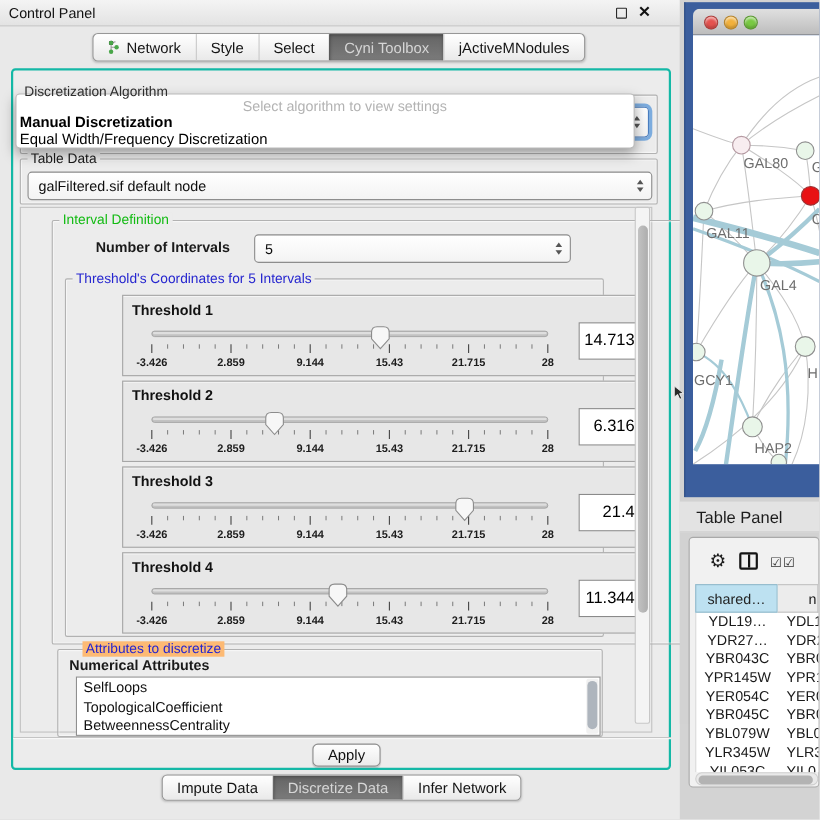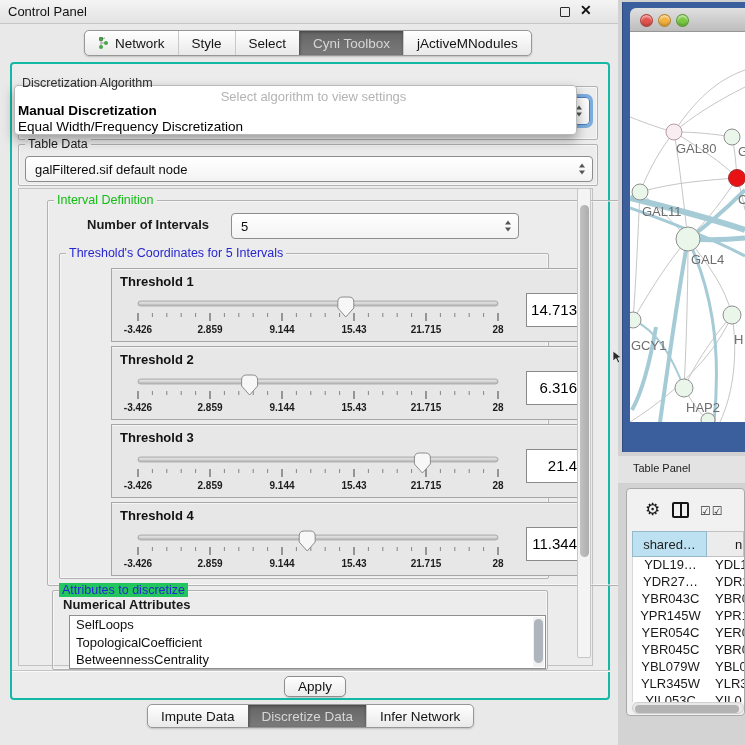--- a/index.html
+++ b/index.html
@@ -69,21 +69,21 @@
 
   
   #right-region { position:absolute; left:618px; top:0; width:127px; height:658px; background:#d2d2d2; }
   #net-window { position:absolute; left:4px; top:2px; width:123px; height:450px; background:#3b5e9d; box-shadow:inset 1px 0 0 #2e4c82; }
   #net-titlebar { position:absolute; left:8px; top:6px; width:115px; height:24px;
                   background:linear-gradient(#e0e0e0,#bdbdbd); border-top-left-radius:6px; border-bottom:1px solid #979797; }
   .light { position:absolute; top:6px; width:13px; height:13px; border-radius:50%; box-shadow:inset 0 2px 2px rgba(255,255,255,.55), inset 0 -2px 2px rgba(0,0,0,.18); }
   #net-canvas { position:absolute; left:8px; top:30px; width:115px; height:390px; background:#ffffff; overflow:hidden; }
 
   #table-panel-bar { position:absolute; left:0; top:456px; width:127px; height:28px; background:#e3e3e3; border-bottom:1px solid #cfcfcf; }
-  #table-panel-bar .t { position:absolute; left:15px; top:6px; font-size:11px; color:#1c1c1c; }
+  #table-panel-bar .t { position:absolute; left:15px; top:6px; font-size:15px; color:#1c1c1c; }
   #table-card { position:absolute; left:8px; top:488px; width:119px; height:228px; background:#f1f1f1;
                 border:1px solid #a9a9a9; border-radius:4px; }
   .gear { position:absolute; left:18px; top:10px; font-size:17px; color:#1b1b1b; }
   .spliticon { position:absolute; left:45px; top:13px; width:17px; height:16px; border:2px solid #141414; border-radius:2px; }
   .spliticon::after { content:""; position:absolute; left:5.5px; top:0; width:2px; height:12px; background:#141414; }
   .checks { position:absolute; left:73px; top:15px; font-size:12px; color:#333; letter-spacing:1px; }
   #tbl { position:absolute; left:5px; top:42px; width:112px; }
   .hdr { display:flex; height:26px; }
   .hcell { font-size:13px; display:flex; align-items:center; justify-content:center; overflow:hidden; white-space:nowrap; }
   .hc1 { width:75px; background:#bde1f1; border:1px solid #93b9ca; color:#222; }
@@ -334,21 +334,21 @@
                   <text x="374" y="38" font-size="10" font-weight="bold" fill="#1c1c1c" text-anchor="middle" font-family="Liberation Sans, sans-serif">28</text>
                   <path d="M175.1974797938013,7 q0,-5 5,-5 h6 q5,0 5,5 v6 l-8,9 l-8,-9 z" fill="#f7f7f7" stroke="#8c8c8c" stroke-width="1"></path>
                 </svg></span>
               <span class="th-value">11.344</span>
             </div>
           </div>
       </div>
     </div>
 
     <div class="group" style="left:40px; top:526px; width:496px; height:80px;">
-      <span class="gtitle blue" style="background:#22c55e;">Attributes to discretize</span>
+      <span class="gtitle blue" style="background:#fdba74;margin-left:16px;">Attributes to discretize</span>
       <span style="position:absolute; left:10px; top:6px; font-size:13px; font-weight:bold;">Numerical Attributes</span>
       <div style="position:absolute; left:16px; top:24px; width:477px; height:54px; background:#fff; border:1px solid #8f8f8f; overflow:hidden;">
         <div id="attr-items">
             <div class="attr-item">SelfLoops</div>
             <div class="attr-item">TopologicalCoefficient</div>
             <div class="attr-item">BetweennessCentrality</div>
           </div>
         <div class="vtrack" style="right:1px; top:1px; width:11px; height:50px; border:none; background:#f1f1f1;">
           <div class="vthumb" style="left:1px; top:2px; width:9px; height:44px; background:#aeb5bd;"></div>
         </div>

